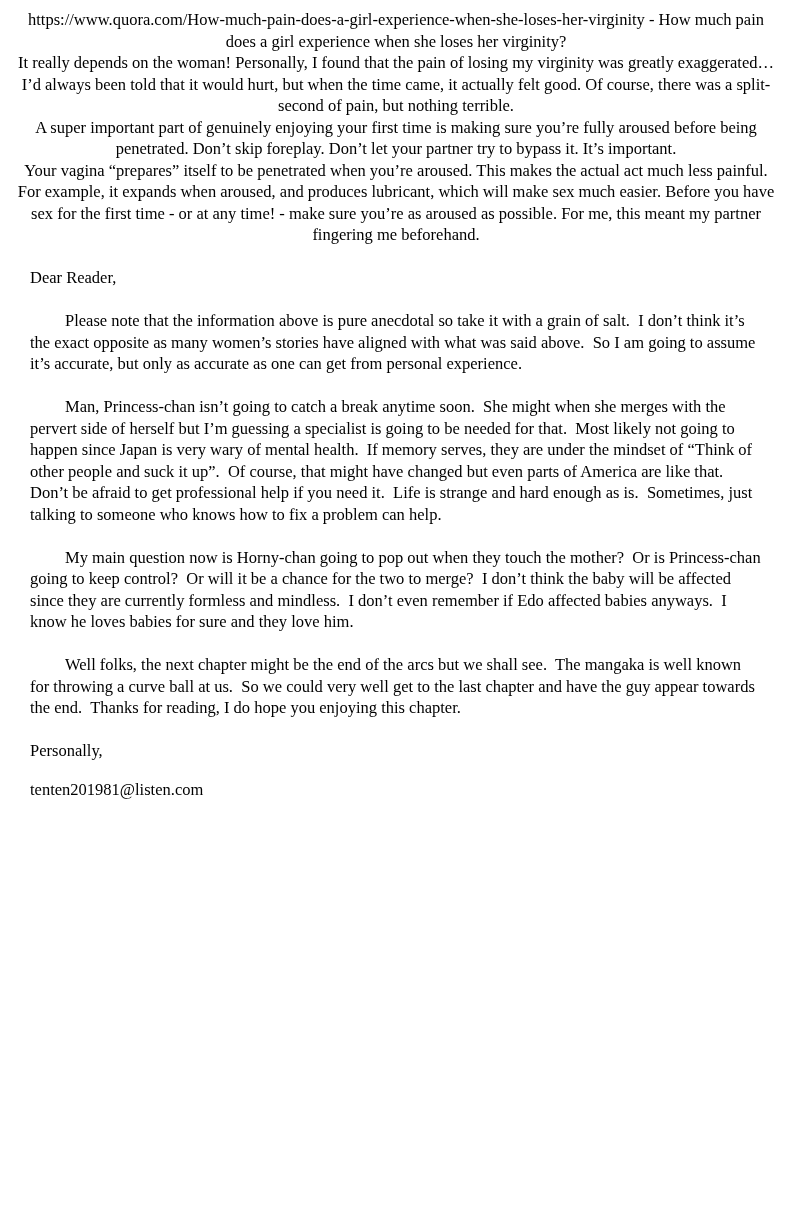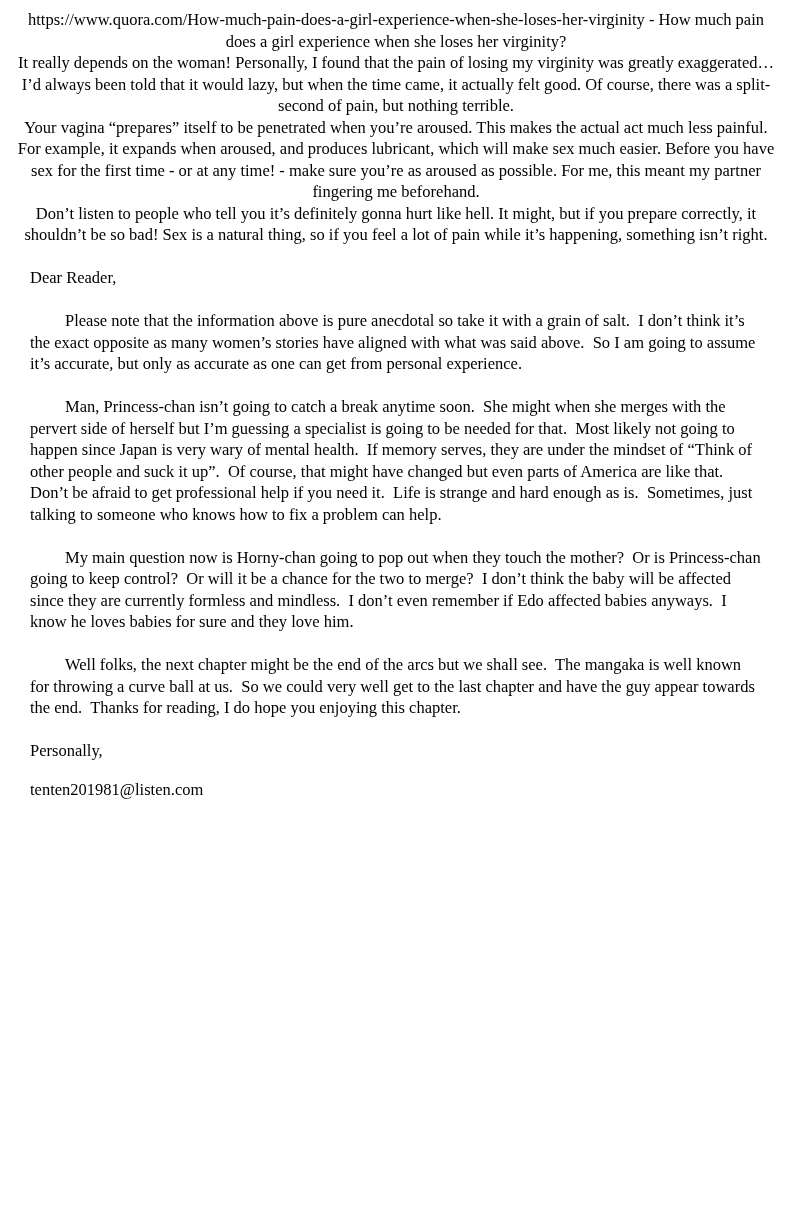--- a/index.html
+++ b/index.html
@@ -37,23 +37,23 @@
     text-indent: 35px;
   }
 </style>
 </head>
 <body>
 
 <div class="page">
 
   <div class="quote-block">
     <p>https://www.quora.com/How-much-pain-does-a-girl-experience-when-she-loses-her-virginity - How much pain does a girl experience when she loses her virginity?</p>
-    <p>It really depends on the woman! Personally, I found that the pain of losing my virginity was greatly exaggerated… I’d always been told that it would lazy, but when the time came, it actually felt good. Of course, there was a split-second of pain, but nothing terrible.</p>
+    <p>It really depends on the woman! Personally, I found that the pain of losing my virginity was greatly exaggerated… I’d always been told that it would hurt, but when the time came, it actually felt good. Of course, there was a split-second of pain, but nothing terrible.</p>
+    <p>A super important part of genuinely enjoying your first time is making sure you’re fully aroused before being penetrated. Don’t skip foreplay. Don’t let your partner try to bypass it. It’s important.</p>
     <p>Your vagina “prepares” itself to be penetrated when you’re aroused. This makes the actual act much less painful. For example, it expands when aroused, and produces lubricant, which will make sex much easier. Before you have sex for the first time - or at any time! - make sure you’re as aroused as possible. For me, this meant my partner fingering me beforehand.</p>
-    <p>Don’t listen to people who tell you it’s definitely gonna hurt like hell. It might, but if you prepare correctly, it shouldn’t be so bad! Sex is a natural thing, so if you feel a lot of pain while it’s happening, something isn’t right.</p>
   </div>
 
   <div class="letter">
     <p class="gap-above">Dear Reader,</p>
 
     <p class="body-par gap-above">Please note that the information above is pure anecdotal so take it with a grain of salt.  I don’t think it’s the exact opposite as many women’s stories have aligned with what was said above.  So I am going to assume it’s accurate, but only as accurate as one can get from personal experience.</p>
 
     <p class="body-par gap-above">Man, Princess-chan isn’t going to catch a break anytime soon.  She might when she merges with the pervert side of herself but I’m guessing a specialist is going to be needed for that.  Most likely not going to happen since Japan is very wary of mental health.  If memory serves, they are under the mindset of “Think of other people and suck it up”.  Of course, that might have changed but even parts of America are like that.  Don’t be afraid to get professional help if you need it.  Life is strange and hard enough as is.  Sometimes, just talking to someone who knows how to fix a problem can help.</p>
 
     <p class="body-par gap-above">My main question now is Horny-chan going to pop out when they touch the mother?  Or is Princess-chan going to keep control?  Or will it be a chance for the two to merge?  I don’t think the baby will be affected since they are currently formless and mindless.  I don’t even remember if Edo affected babies anyways.  I know he loves babies for sure and they love him.</p>

